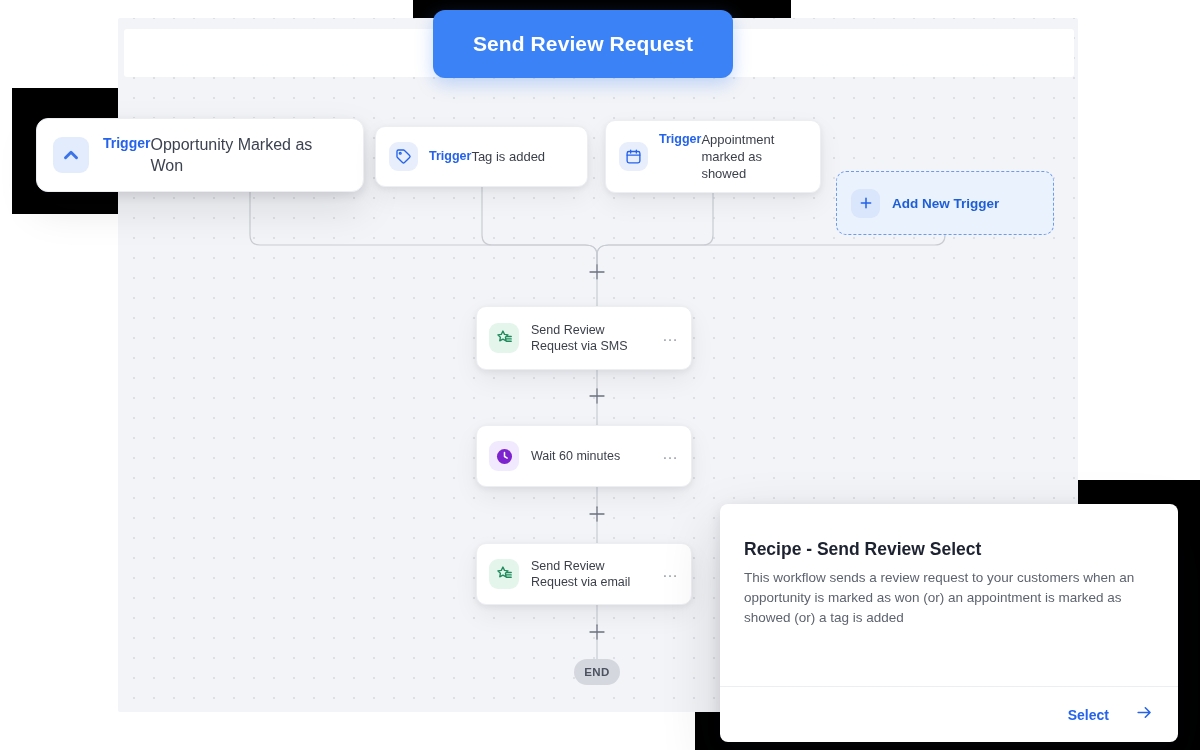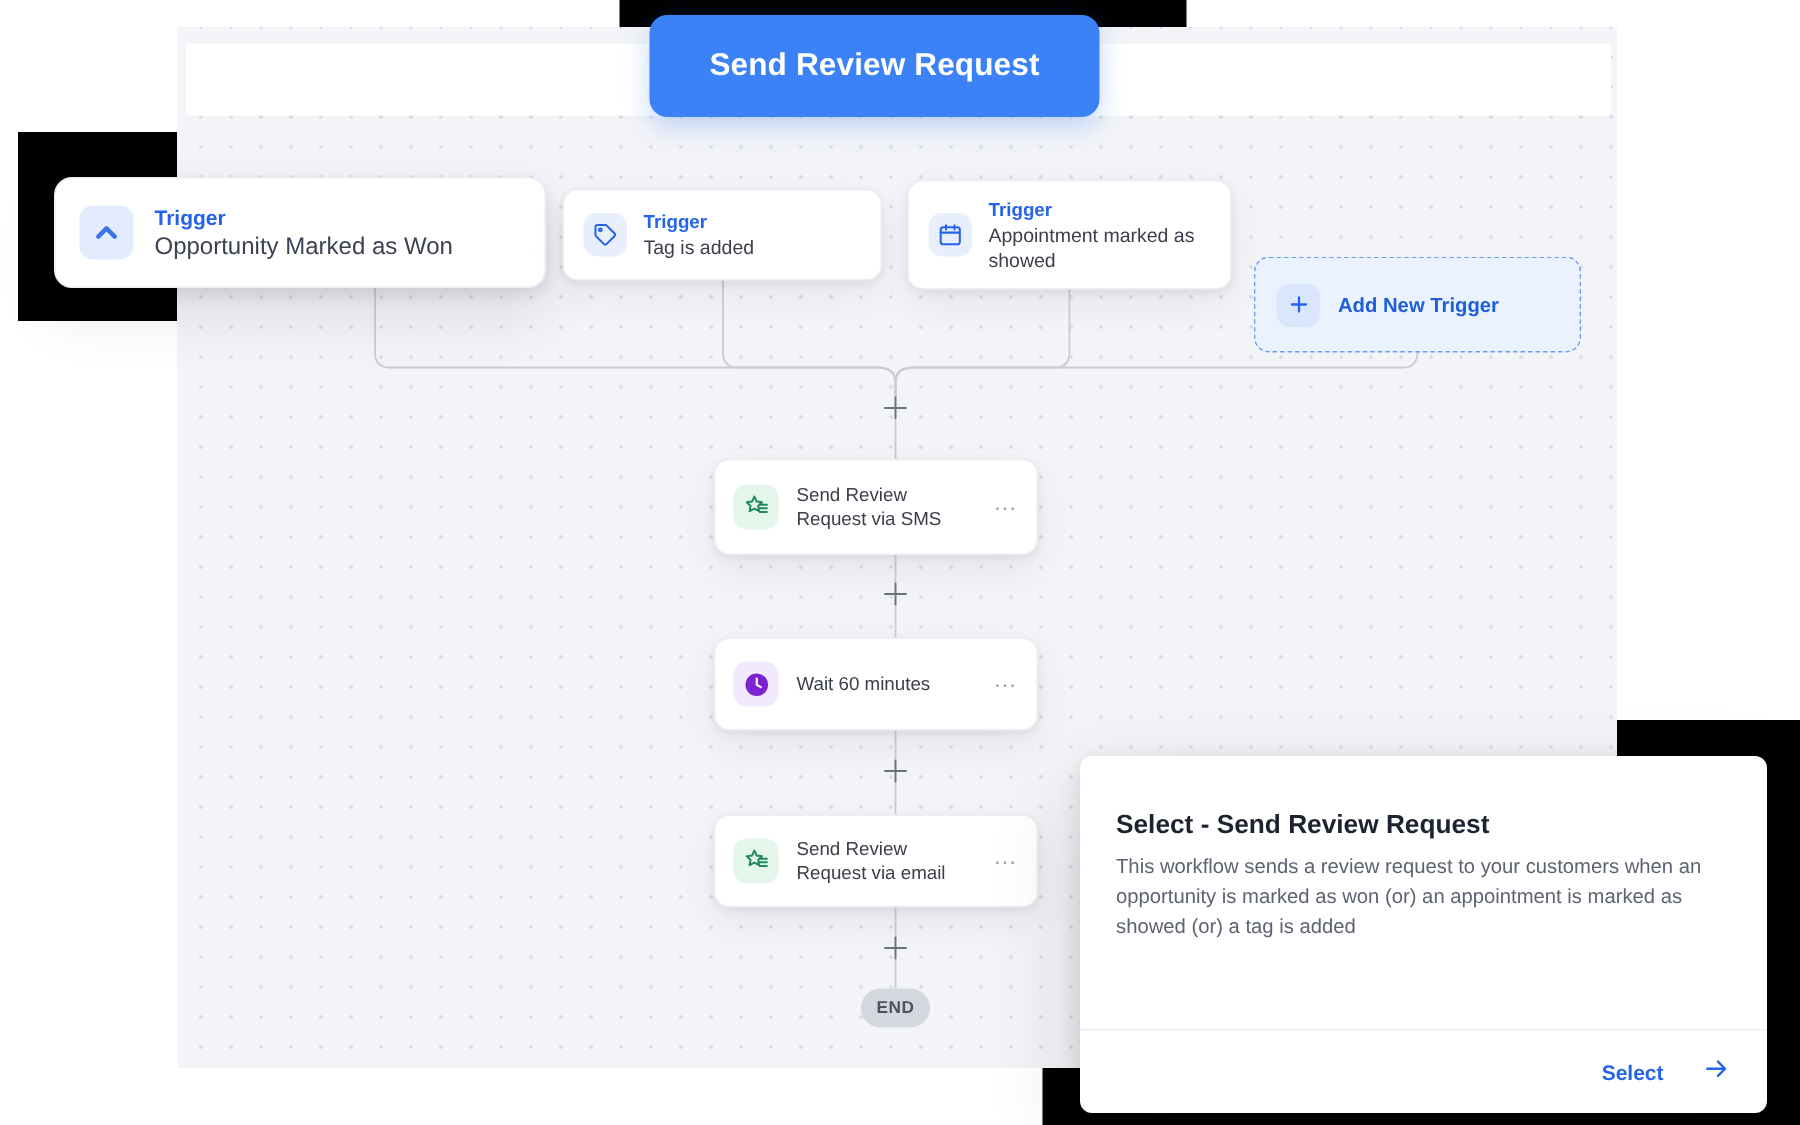--- a/index.html
+++ b/index.html
@@ -46,21 +46,21 @@
   .wires { position:absolute; left:0; top:0; width:1200px; height:750px; z-index:5; pointer-events:none; }
 
   
   .card {
     position:absolute; background:#fff; border-radius:10px;
     border:1px solid #eceef2;
     box-shadow:0 2px 6px rgba(16,24,40,.07), 0 10px 26px rgba(16,24,40,.06);
     display:flex; align-items:center; z-index:20;
   }
   .ic { flex:0 0 auto; border-radius:9px; display:flex; align-items:center; justify-content:center; }
-  .txt { display:flex; flex-direction:column; justify-content:center; }
+  .txt { display:flex; flex-direction:row; justify-content:center; }
   .trig-label { color:#2563eb; font-size:12.5px; font-weight:600; line-height:16px; }
   .trig-name  { color:#3b3f4a; font-size:13px; line-height:17px; }
 
   
   .t1 { left:36px; top:118px; width:328px; height:74px; padding:0 16px; gap:14px; border-radius:12px;
         box-shadow:0 4px 10px rgba(16,24,40,.10), 0 18px 40px rgba(16,24,40,.10); }
   .t1 .ic { width:36px; height:36px; background:#e3ecfd; }
   .t1 .trig-label { font-size:14px; line-height:18px; }
   .t1 .trig-name  { font-size:16px; color:#3c4250; line-height:21px; }
 
@@ -229,21 +229,21 @@
     <span class="a-txt">Send Review Request via email</span>
     <span class="dots">…</span>
   </div>
 
   <div class="end-badge">
     <span>END</span>
   </div>
 
   <div class="recipe">
     <div class="recipe-body">
-      <div class="recipe-title">Select - Send Review Request</div>
+      <div class="recipe-title">Recipe - Send Review Select</div>
       <div class="recipe-desc">This workflow sends a review request to your customers when an opportunity is marked as won (or) an appointment is marked as showed (or) a tag is added</div>
     </div>
     <div class="recipe-foot">
       <span class="select-label">Select</span>
       <span>
         <svg width="19" height="19" viewBox="0 0 24 24" fill="none" stroke="#2563eb" stroke-width="2" stroke-linecap="round" stroke-linejoin="round">
             <path d="M4 12h15M13 6l6 6-6 6"></path>
           </svg>
       </span>
     </div>

